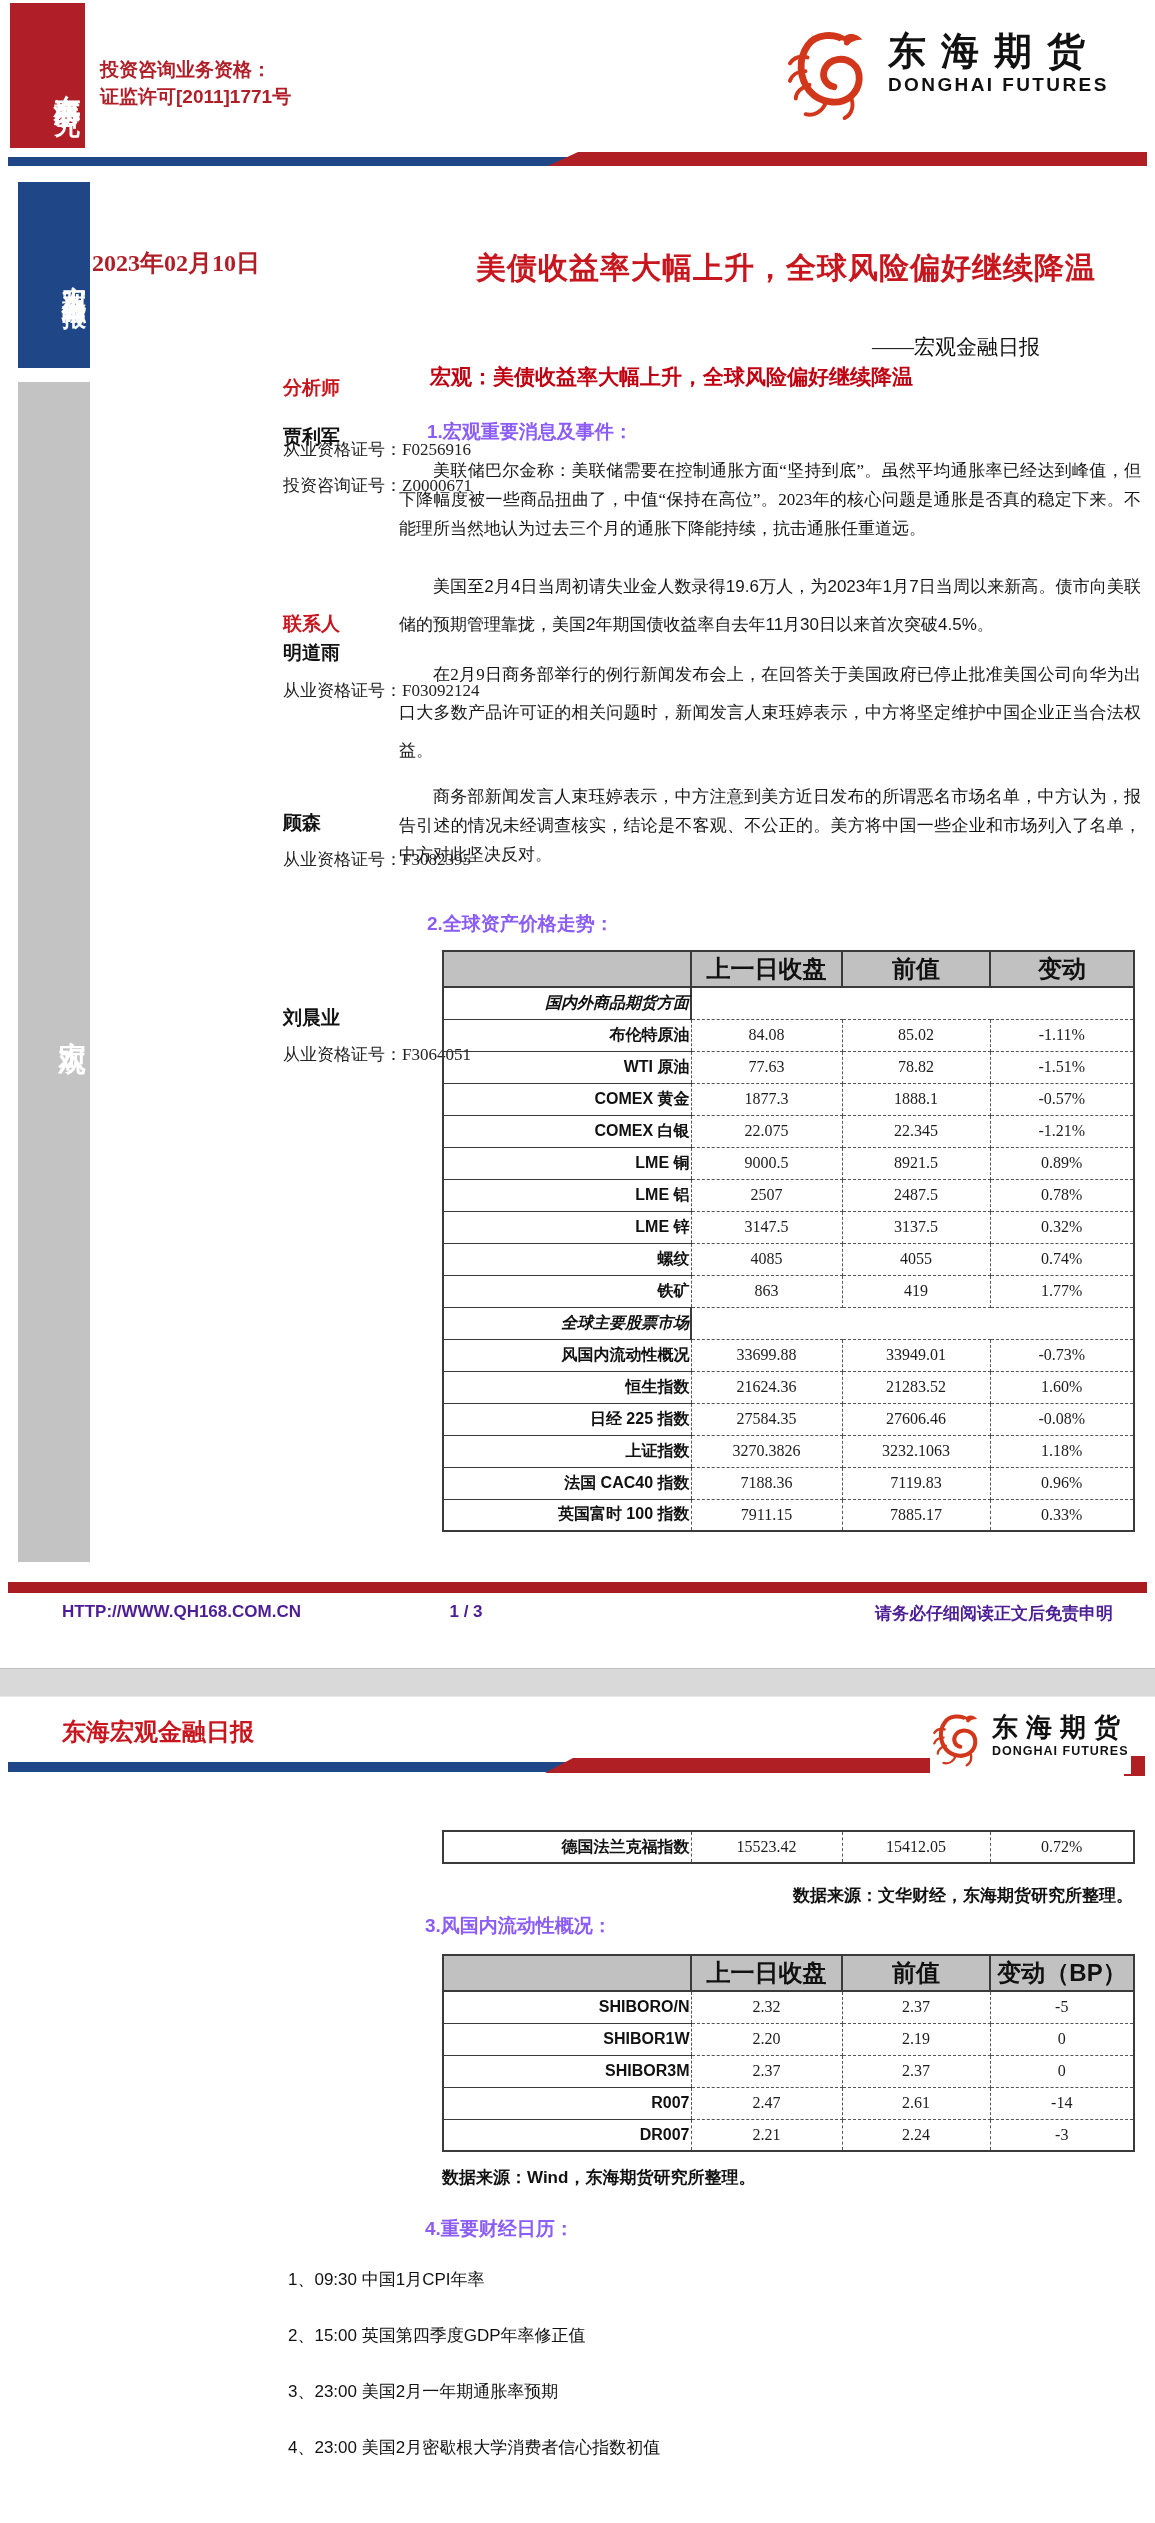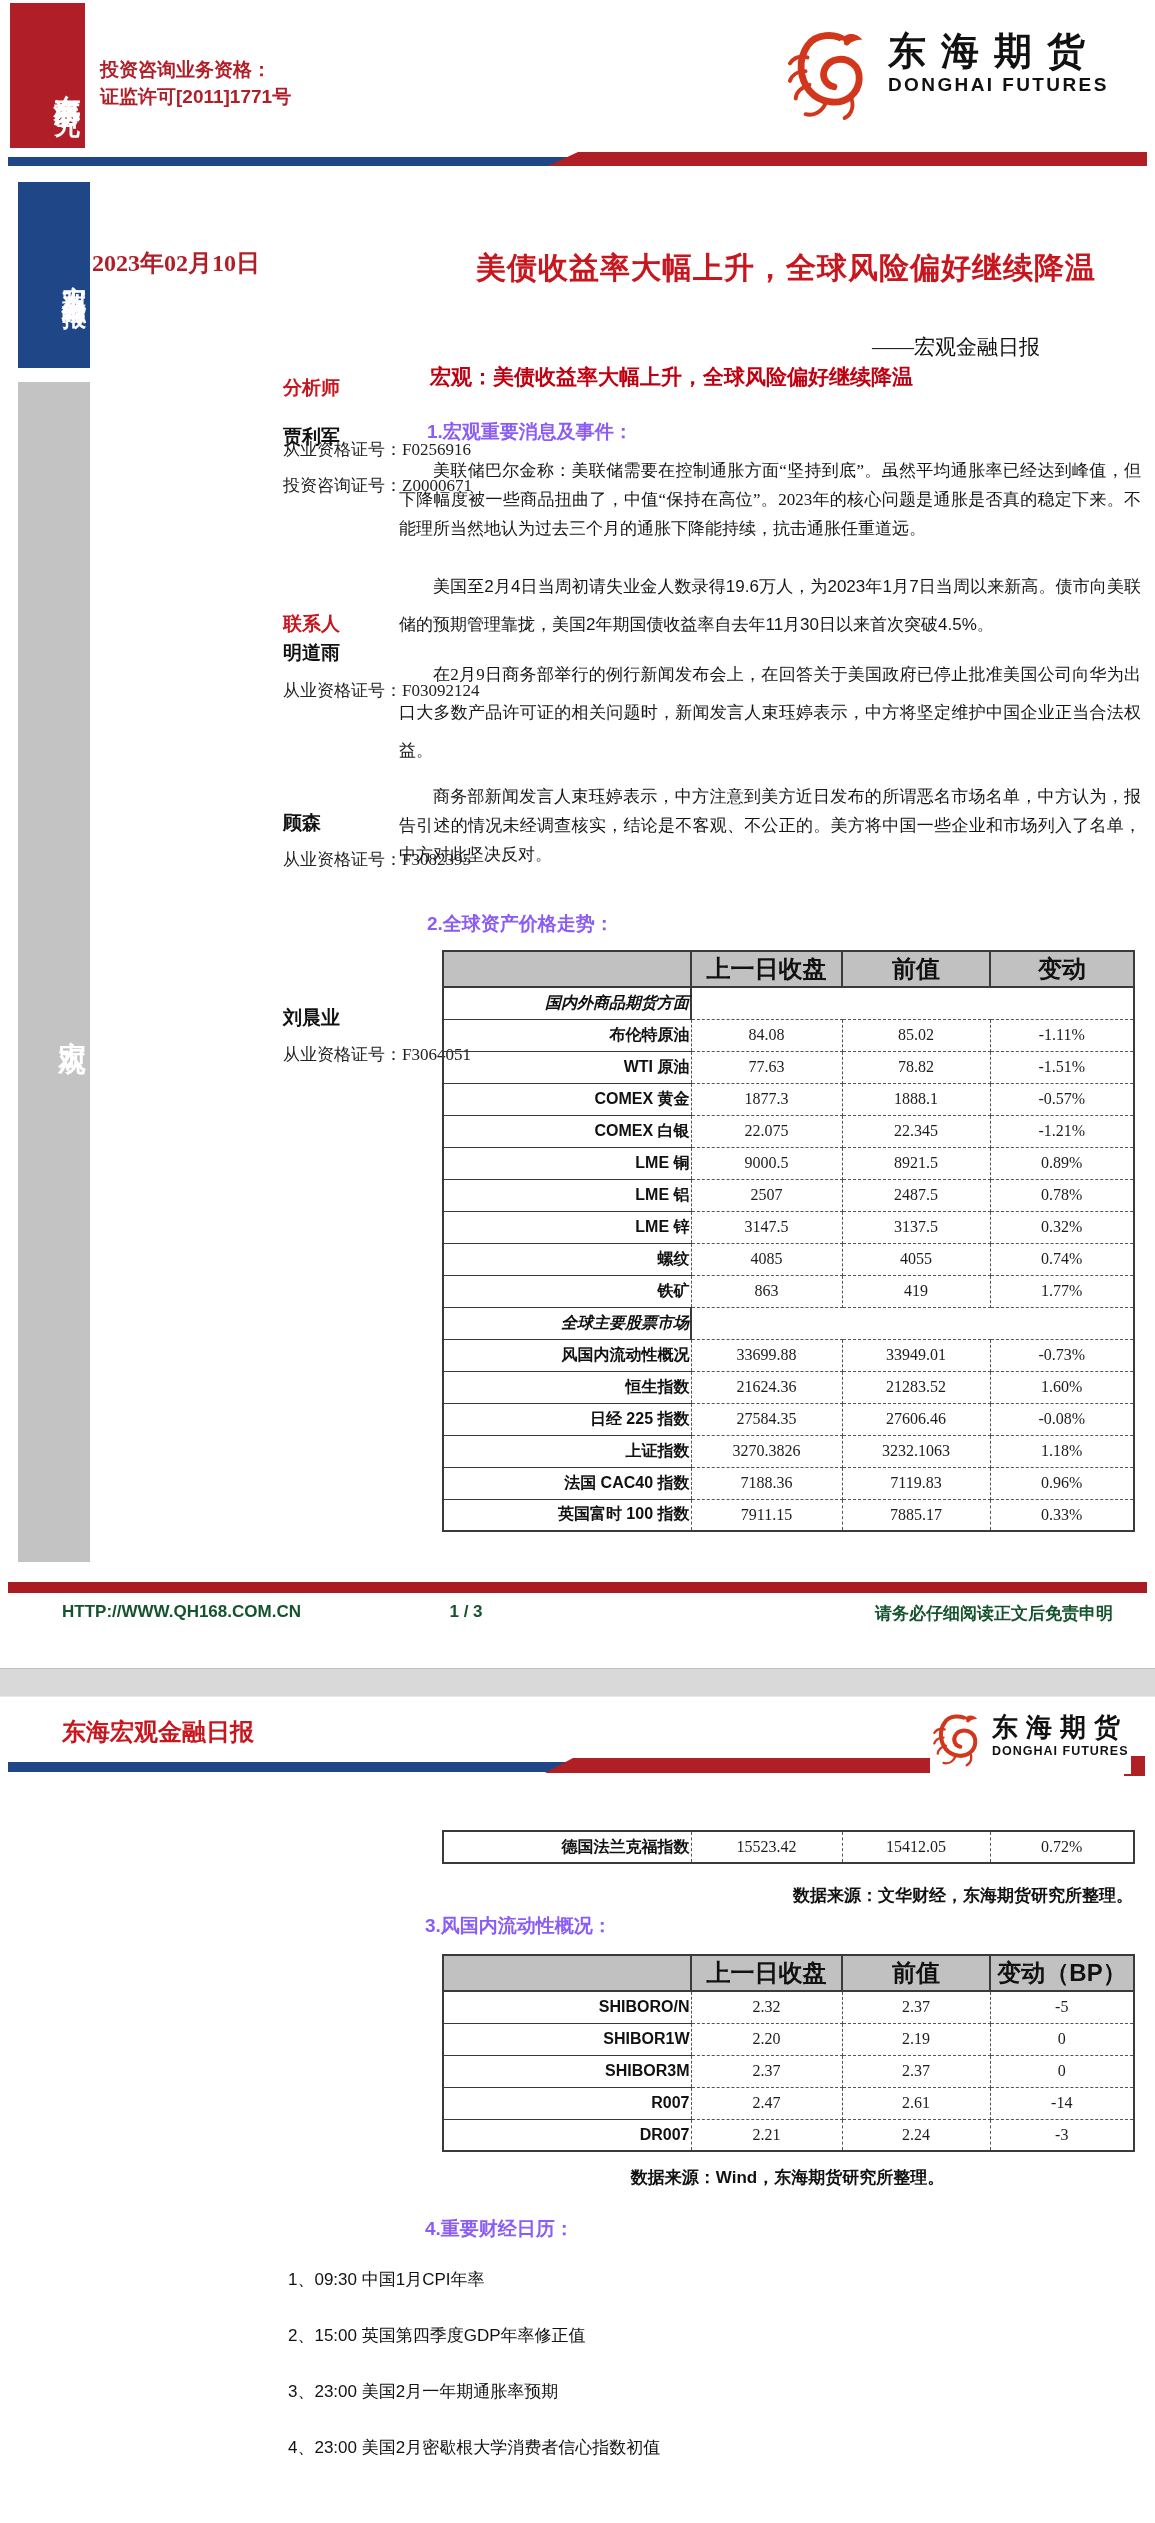--- a/index.html
+++ b/index.html
@@ -70,21 +70,21 @@
   td.sec{border-right:2px solid #3a3a3a;font-family:"Liberation Serif","DejaVu Serif",serif;
     font-style:italic;font-size:16px;}
   td.num{font-family:"Liberation Serif","DejaVu Serif",serif;font-size:16px;text-align:center;
     border-right:1.5px dashed #555;border-bottom:1.5px dashed #555;color:#1c1c1c;}
   td.empty{border-bottom:1.5px dashed #555;}
   td.num:last-child,td.empty:last-child{border-right:none;}
   .src-line{font-weight:bold;font-size:17px;color:#111;}
 
   
   #footer-bar{left:8px;top:1582px;width:1139px;height:11px;background:#a81c22;}
-  .footer-txt{top:1602px;font-weight:bold;font-size:17px;color:#14532d;}
+  .footer-txt{top:1602px;font-weight:bold;font-size:17px;color:#4c1d95;}
 
   
   .page-gap{left:0;top:1668px;width:1155px;height:27px;background:#d9d9d9;
     border-top:1px solid #c0c0c0;border-bottom:1px solid #e8e8e8;}
 
   
   .p2-title{left:62px;top:1716px;font-size:24px;font-weight:bold;color:#c8161e;}
   #bar2-blue{left:8px;top:1762px;width:560px;height:10px;}
   #bar2-red{left:545px;top:1758px;width:568px;height:15px;clip-path:polygon(28px 0,100% 0,100% 100%,0 100%);}
   #logo2-block{left:1124px;top:1756px;width:21px;height:20px;background:#b01f24;}
@@ -383,21 +383,21 @@
       </tr>
       <tr>
         <td class="lbl">DR007</td>
         <td class="num">2.21</td>
         <td class="num">2.24</td>
         <td class="num">-3</td>
       </tr>
     </tbody>
 </table>
 
-<div class="abs src-line sans" style="left:442px;top:2166px;width:691px;text-align:center;">数据来源：Wind，东海期货研究所整理。</div>
+<div class="abs src-line sans" style="left:442px;top:2166px;width:691px;text-align:left;">数据来源：Wind，东海期货研究所整理。</div>
 
 <div class="abs num-heading sans" style="left:425px;top:2216px;">4.重要财经日历：</div>
 
 <div class="abs" style="left:288px;top:2268px;width:800px;">
     <div class="cal-item">1、09:30  中国1月CPI年率</div>
     <div class="cal-item">2、15:00  英国第四季度GDP年率修正值</div>
     <div class="cal-item">3、23:00  美国2月一年期通胀率预期</div>
     <div class="cal-item">4、23:00  美国2月密歇根大学消费者信心指数初值</div>
   </div>
 

